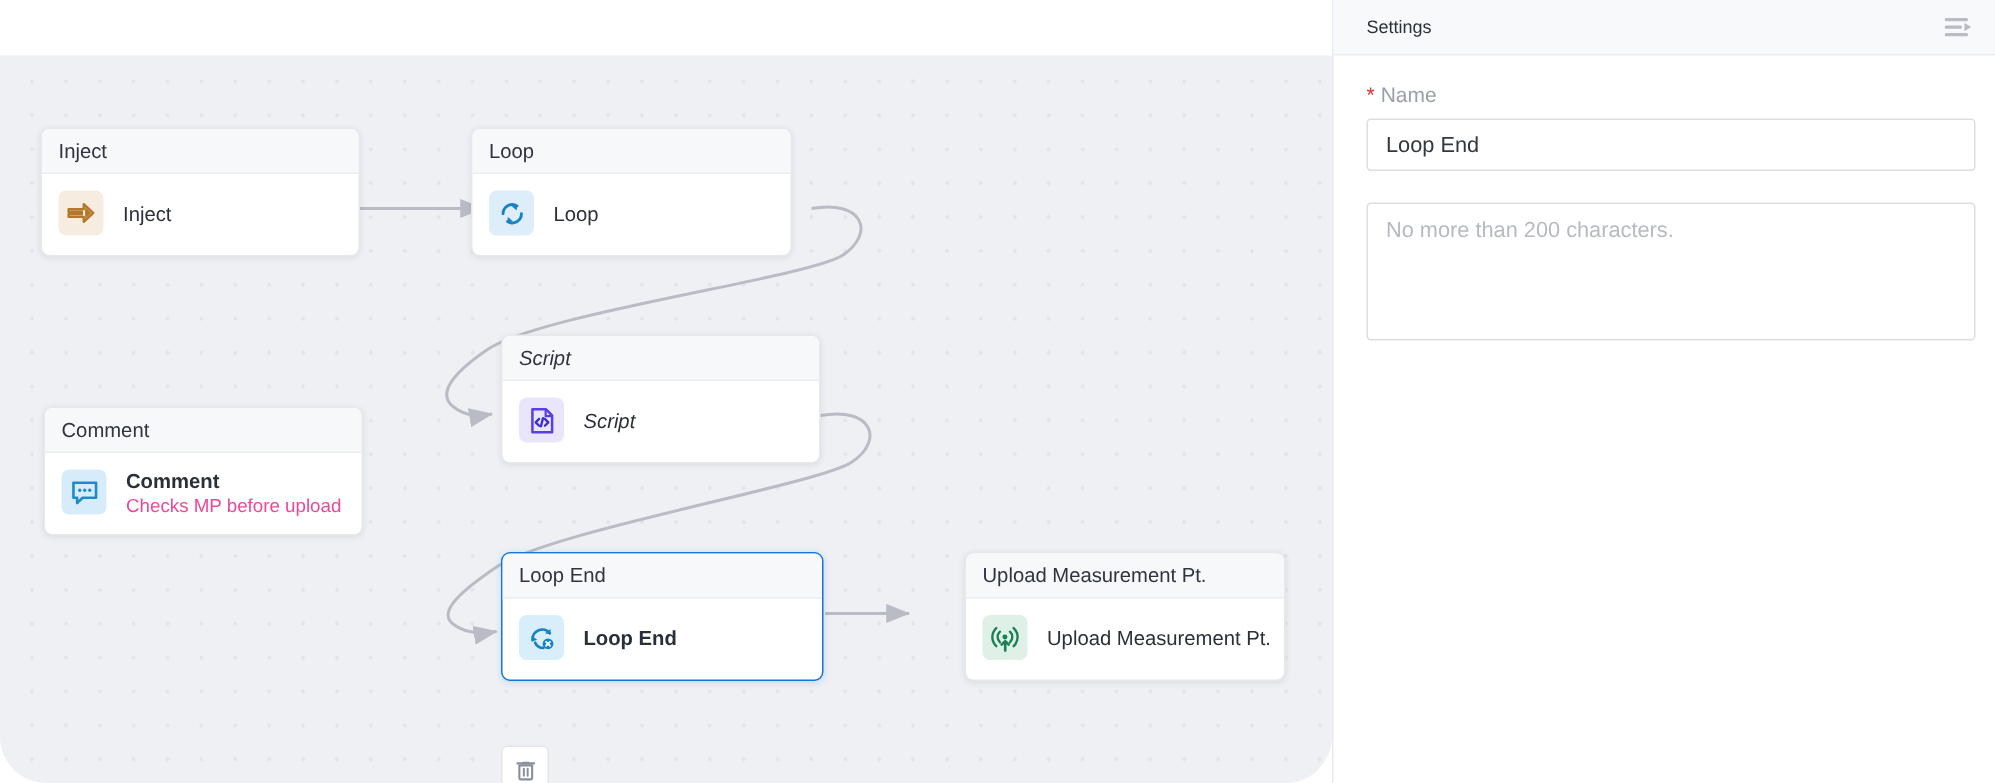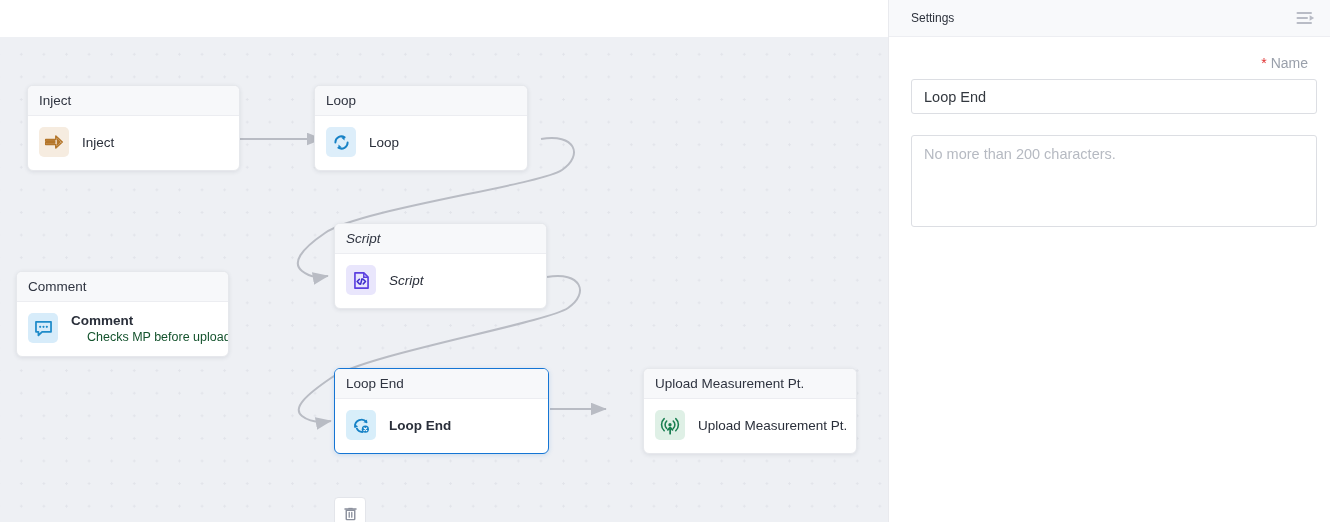--- a/index.html
+++ b/index.html
@@ -10,20 +10,21 @@
     font-family: "Liberation Sans", sans-serif;
     background: #ffffff;
   }
   #app { position: relative; width: 1330px; height: 522px; }
 
   
   #canvas-area {
     position: absolute; left: 0; top: 0; width: 888px; height: 522px;
     background: #ffffff;
     overflow: hidden;
+    border-radius: 31px;
   }
   #canvas {
     position: absolute; left: 0; top: 37px; width: 888px; height: 485px;
     background-color: #eef0f4;
     background-image: radial-gradient(circle, #e2e4ea 1.1px, transparent 1.2px);
     background-size: 22.6px 22.6px;
     background-position: 10px 6px;
   }
   #edges { position: absolute; left: 0; top: 0; width: 888px; height: 485px; }
 
@@ -53,21 +54,21 @@
   }
   .node-icon {
     width: 30px; height: 30px; min-width: 30px;
     border-radius: 5px;
     display: flex; align-items: center; justify-content: center;
     margin-right: 13px;
   }
   .node-texts { display: flex; flex-direction: column; justify-content: center; }
   .node-label { font-size: 13.5px; color: #2a2f3a; white-space: nowrap; }
   .node-label.bold { font-weight: bold; }
-  .node-sub { font-size: 12.5px; color: #14532d; white-space: nowrap; margin-top: 2px; margin-left: 16px; }
+  .node-sub { font-size: 12.5px; color: #ec4899; white-space: nowrap; margin-top: 2px; }
 
   
   .ic-inject  { background: #f6ece0; }
   .ic-loop    { background: #ddeefa; }
   .ic-script  { background: #e9e6fc; }
   .ic-comment { background: #d7ecfa; }
   .ic-loopend { background: #d8eefa; }
   .ic-upload  { background: #dff0e6; }
 
   
@@ -91,21 +92,21 @@
   #panel-header {
     height: 37px;
     background: #f8f9fb;
     border-bottom: 1px solid #edeef2;
     display: flex; align-items: center; justify-content: space-between;
     padding: 0 14px 0 22px;
   }
   #panel-title { font-size: 12px; color: #2c313b; }
   #panel-toggle { width: 22px; height: 22px; display: flex; align-items: center; justify-content: center; cursor: pointer; }
   #panel-body { padding: 18px 22px 0 22px; }
-  .field-label { font-size: 14px; color: #9aa0ab; margin-bottom: 8px; text-align: right; }
+  .field-label { font-size: 14px; color: #9aa0ab; margin-bottom: 8px; }
   .req-star { color: #e03131; margin-right: 4px; font-size: 14px; }
   .text-input {
     width: 406px; height: 35px;
     border: 1px solid #dcdee3; border-radius: 3px;
     padding: 0 12px;
     font-size: 14.5px; color: #33383f;
     font-family: "Liberation Sans", sans-serif;
     background: #fff; outline: none;
   }
   .text-input::placeholder { color: #b6bac2; }
@@ -187,21 +188,21 @@
               <path d="M14.6 3.4 v5 h4.7" fill="none" stroke="#5b3fe0" stroke-width="1.7"></path>
               <path d="M9.6 10.6 l-2.6 2.6 2.6 2.6 M14.0 10.6 l2.6 2.6 -2.6 2.6 M12.6 10.0 l-1.6 6.2" fill="none" stroke="#3f2ecb" stroke-width="1.8" stroke-linecap="round" stroke-linejoin="round"></path>
             </svg>
           </div>
           <div class="node-texts">
             <div class="node-label">Script</div>
           </div>
         </div>
       </div>
 
-      <div class="node" style="left:16px; top:234px; width:213px;">
+      <div class="node" style="left:29px; top:234px; width:213px;">
         <div class="node-header">Comment</div>
         <div class="node-body">
           <div class="node-icon ic-comment">
             <svg width="21" height="21" viewBox="0 0 24 24" aria-hidden="true">
               <path d="M3.4 4.4 h17.2 v11.4 h-10.2 l-4.2 4.1 v-4.1 h-2.8 z" fill="none" stroke="#1e8bc9" stroke-width="2.0" stroke-linejoin="round"></path>
               <circle cx="8.2" cy="10.1" r="1.25" fill="#1e8bc9"></circle>
               <circle cx="12.0" cy="10.1" r="1.25" fill="#1e8bc9"></circle>
               <circle cx="15.8" cy="10.1" r="1.25" fill="#1e8bc9"></circle>
             </svg>
           </div>

